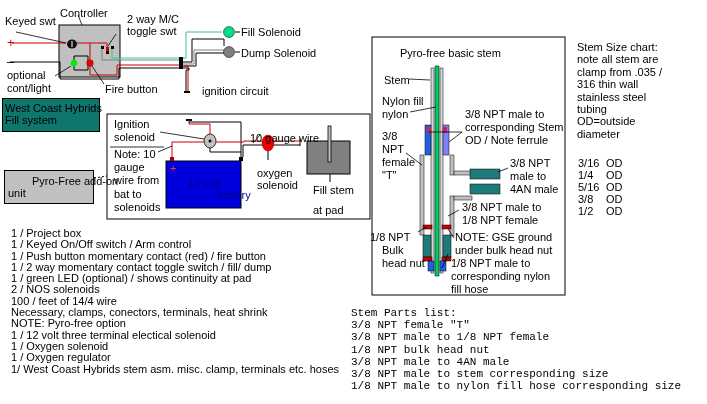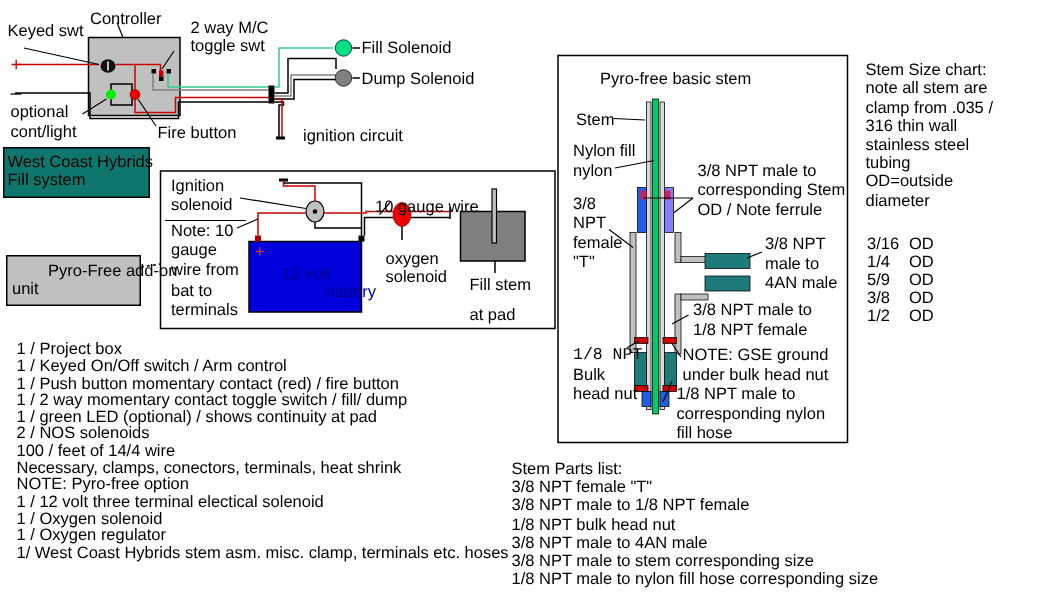--- a/index.html
+++ b/index.html
@@ -159,21 +159,21 @@
   <div class="t" style="left:3px;top:4px;padding-left:24px;">Pyro-Free add-on</div>
   <div class="t" style="left:3px;top:16px;">unit</div>
 </div>
 
 <div class="t" style="left:114px;top:118px;">Ignition</div>
 <div class="t" style="left:114px;top:131px;">solenoid</div>
 <div class="lines" style="left:114px;top:148px;line-height:13.2px;"><span>Note: 10</span>
 <span>gauge</span>
 <span>wire from</span>
 <span>bat to</span>
-<span>terminals</span></div>
+<span>solenoids</span></div>
 <div class="t" style="left:170px;top:162px;color:#ff3030;">+</div>
 <div class="t" style="left:188px;top:177px;color:#000088;">12 volt</div>
 <div class="t" style="left:189px;top:189px;color:#000088;padding-left:28px;">battery</div>
 <div class="t" style="left:250px;top:118px;margin-top:14px;">10 gauge wire</div>
 <div class="t" style="left:257px;top:167px;">oxygen</div>
 <div class="t" style="left:257px;top:179px;">solenoid</div>
 <div class="t" style="left:313px;top:184px;">Fill stem</div>
 <div class="t" style="left:313px;top:204px;">at pad</div>
 
 <div class="lines" style="left:11px;top:228px;"><span>1 / Project box</span>
@@ -199,21 +199,21 @@
 <div class="t" style="left:382px;top:156px;">female</div>
 <div class="t" style="left:382px;top:169px;">"T"</div>
 <div class="t" style="left:465px;top:108px;">3/8 NPT male to</div>
 <div class="t" style="left:465px;top:121px;">corresponding Stem</div>
 <div class="t" style="left:465px;top:134px;">OD / Note ferrule</div>
 <div class="t" style="left:510px;top:157px;">3/8 NPT</div>
 <div class="t" style="left:510px;top:170px;">male to</div>
 <div class="t" style="left:510px;top:183px;">4AN male</div>
 <div class="t" style="left:462px;top:201px;">3/8 NPT male to</div>
 <div class="t" style="left:462px;top:214px;">1/8 NPT female</div>
-<div class="t" style="left:382px;top:231px;font-family:Liberation Mono, monospace;">1/8 NPT</div>
+<div class="t" style="left:370px;top:231px;">1/8 NPT</div>
 <div class="t" style="left:382px;top:244px;">Bulk</div>
 <div class="t" style="left:382px;top:257px;">head nut</div>
 <div class="t" style="left:455px;top:231px;">NOTE: GSE ground</div>
 <div class="t" style="left:455px;top:244px;">under bulk head nut</div>
 <div class="t" style="left:451px;top:257px;">1/8 NPT male to</div>
 <div class="t" style="left:451px;top:270px;">corresponding nylon</div>
 <div class="t" style="left:451px;top:283px;">fill hose</div>
 
 <div class="lines" style="left:577px;top:41px;line-height:12.4px;"><span>Stem Size chart:</span>
 <span>note all stem are</span>
@@ -227,32 +227,32 @@
 <div style="position:absolute;left:578px;top:157px;">
   <div style="position:relative;height:12px;">
     <span class="t" style="left:0;top:0;">3/16</span>
     <span class="t" style="left:28px;top:0;">OD</span>
   </div>
   <div style="position:relative;height:12px;">
     <span class="t" style="left:0;top:0;">1/4</span>
     <span class="t" style="left:28px;top:0;">OD</span>
   </div>
   <div style="position:relative;height:12px;">
-    <span class="t" style="left:0;top:0;">5/9</span>
+    <span class="t" style="left:0;top:0;">5/16</span>
     <span class="t" style="left:28px;top:0;">OD</span>
   </div>
   <div style="position:relative;height:12px;">
     <span class="t" style="left:0;top:0;">3/8</span>
     <span class="t" style="left:28px;top:0;">OD</span>
   </div>
   <div style="position:relative;height:12px;">
     <span class="t" style="left:0;top:0;">1/2</span>
     <span class="t" style="left:28px;top:0;">OD</span>
   </div>
 </div>
 
-<div class="lines" style="left:341px;top:307px;line-height:12.2px;"><span>Stem Parts list:</span>
+<div class="lines" style="left:351px;top:307px;line-height:12.2px;font-family:Liberation Mono, monospace;"><span>Stem Parts list:</span>
 <span>3/8 NPT female "T"</span>
 <span>3/8 NPT male to 1/8 NPT female</span>
 <span>1/8 NPT bulk head nut</span>
 <span>3/8 NPT male to 4AN male</span>
 <span>3/8 NPT male to stem corresponding size</span>
 <span>1/8 NPT male to nylon fill hose corresponding size</span></div>
 
 </body></html>

